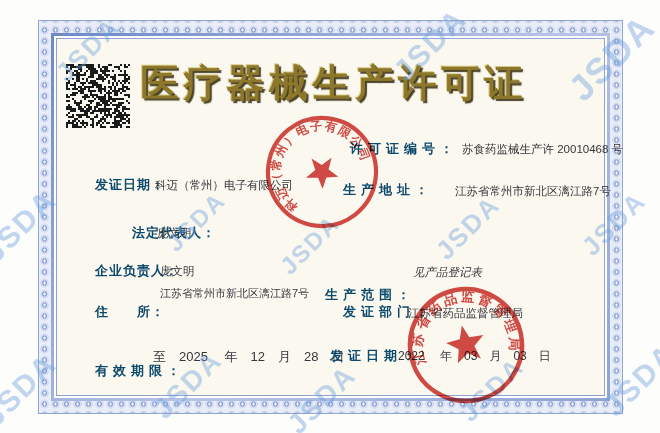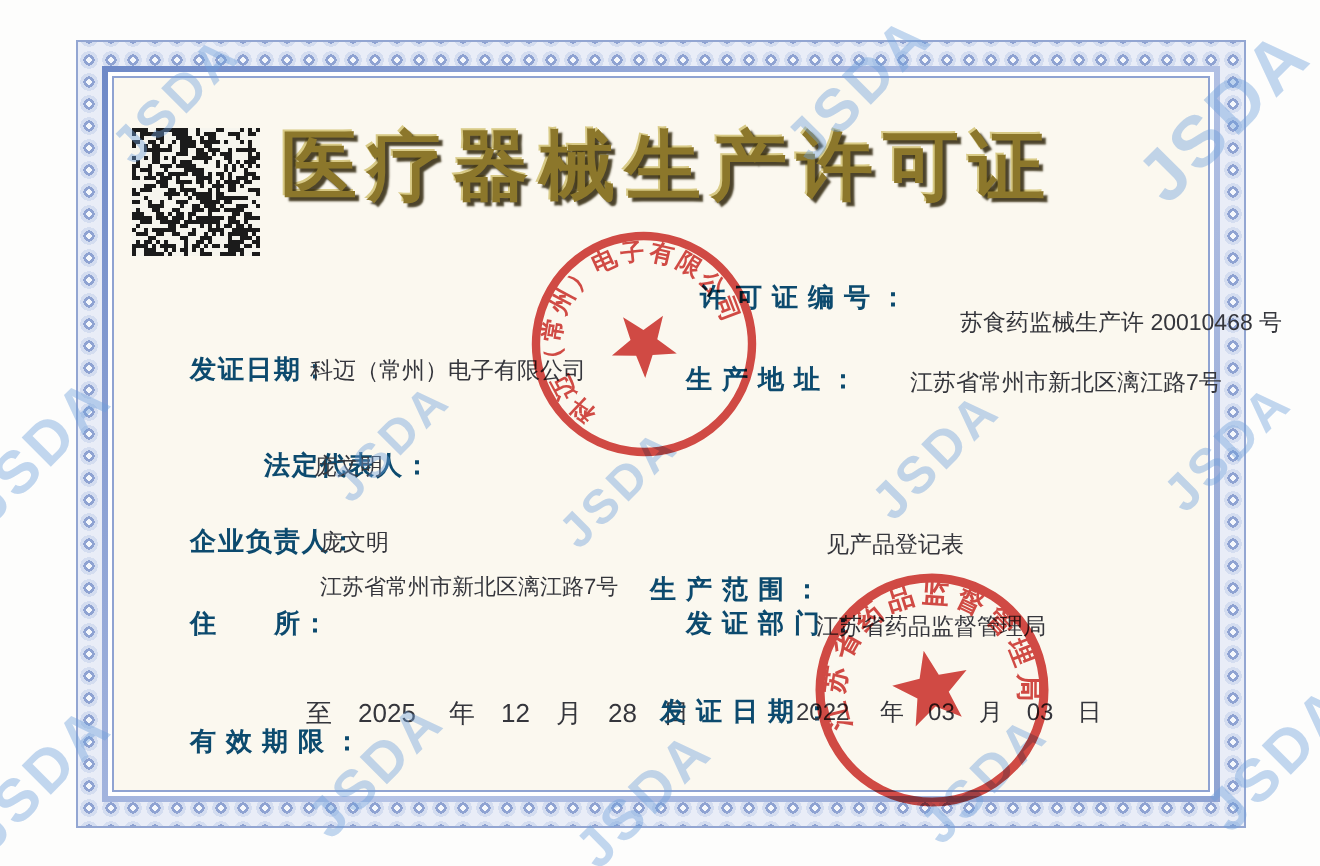--- a/index.html
+++ b/index.html
@@ -633,36 +633,36 @@
       <rect x="48" y="62" width="2" height="2" fill="#1b1b1b"></rect>
       <rect x="50" y="62" width="2" height="2" fill="#1b1b1b"></rect>
       <rect x="54" y="62" width="2" height="2" fill="#1b1b1b"></rect>
       <rect x="60" y="62" width="2" height="2" fill="#1b1b1b"></rect>
       <rect x="62" y="62" width="2" height="2" fill="#1b1b1b"></rect>
     </svg></div>
 
 <div class="title">医疗器械生产许可证</div>
 
 <div class="lbl lbl-wide" style="left:350px;top:140px;">许可证编号：</div>
-<div class="val" style="left:480px;top:142px;margin-top:12px;">苏食药监械生产许 20010468 号</div>
+<div class="val" style="left:462px;top:142px;">苏食药监械生产许 20010468 号</div>
 
 <div class="lbl" style="left:95px;top:176px;">发证日期：</div>
 <div class="val" style="left:155px;top:178px;">科迈（常州）电子有限公司</div>
 
 <div class="lbl lbl-wide" style="left:343px;top:181px;">生产地址：</div>
 <div class="val" style="left:455px;top:184px;">江苏省常州市新北区漓江路7号</div>
 
 <div class="lbl" style="left:93px;top:224px;margin-left:39px;">法定代表人：</div>
 <div class="val" style="left:157px;top:226px;">庞文明</div>
 
 <div class="lbl" style="left:95px;top:262px;">企业负责人：</div>
 <div class="val" style="left:160px;top:264px;">庞文明</div>
 
 <div class="lbl lbl-wide" style="left:325px;top:262px;margin-top:24px;">生产范围：</div>
-<div class="val" style="left:413px;top:265px;">见产品登记表</div>
+<div class="val" style="left:413px;top:265px;font-style:italic;">见产品登记表</div>
 
 <div class="val val-sm" style="left:160px;top:286px;">江苏省常州市新北区漓江路7号</div>
 <div class="lbl" style="left:95px;top:303px;">住　　所：</div>
 
 <div class="lbl lbl-wide" style="left:343px;top:303px;">发证部门：</div>
 <div class="val" style="left:408px;top:306px;">江苏省药品监督管理局</div>
 
 <div class="lbl lbl-wide" style="left:95px;top:362px;">有效期限：</div>
 <div class="val" style="left:153px;top:348px;font-size:13px;">至　2025　 年　12　月　28　日</div>
 

